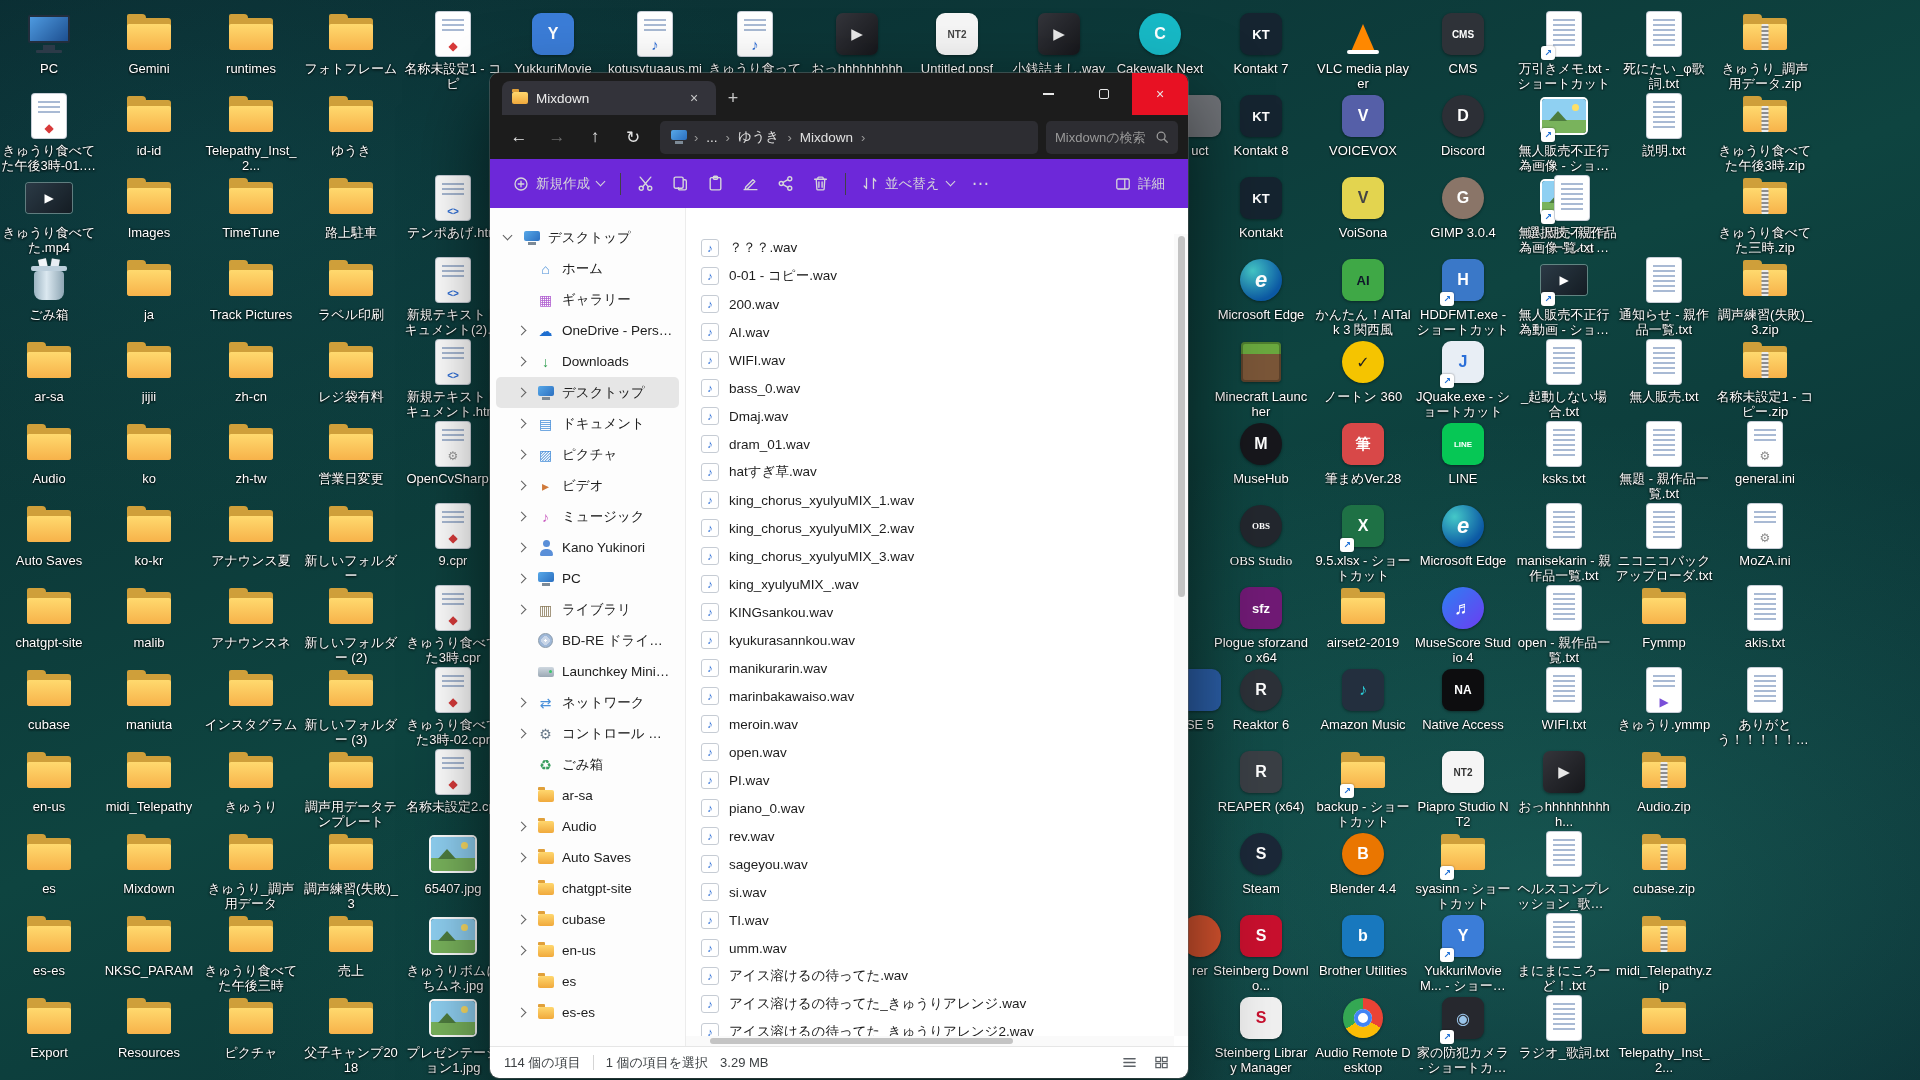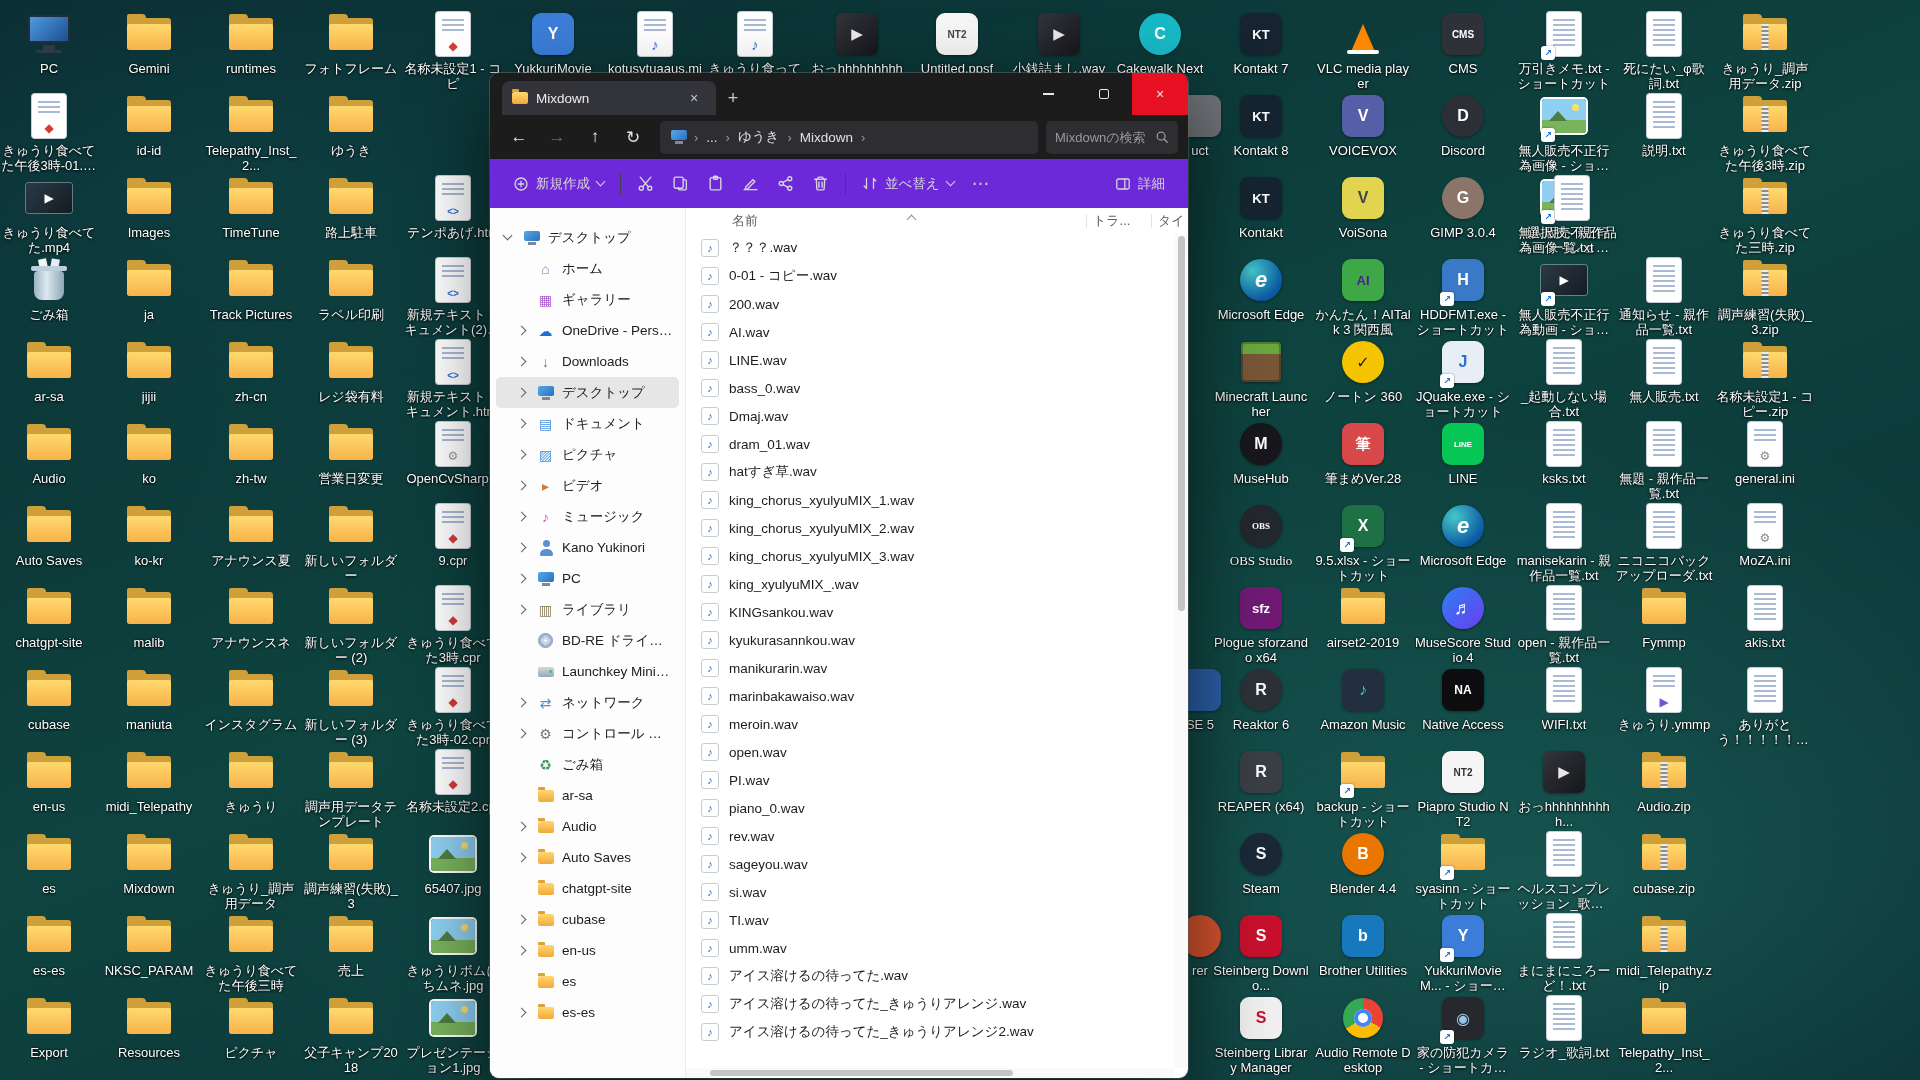--- a/index.html
+++ b/index.html
@@ -867,21 +867,21 @@
       <div class="dlabel">VOICEVOX</div>
     </div>
     <div class="dicon" style="left: 1313px; top: 174px;">
       <div class="dico">
         <div class="ic-app" style="background:#e3d44f;color:#444444;font-size:16px">V</div>
       </div>
       <div class="dlabel">VoiSona</div>
     </div>
     <div class="dicon" style="left: 1313px; top: 256px;">
       <div class="dico">
-        <div class="ic-app" style="background:#3fa846;color:#4c1d95;font-size:13px">AI</div>
+        <div class="ic-app" style="background:#3fa846;color:#0f172a;font-size:13px">AI</div>
       </div>
       <div class="dlabel">かんたん！AITalk 3 関西風</div>
     </div>
     <div class="dicon" style="left: 1313px; top: 338px;">
       <div class="dico">
         <div class="ic-app circ" style="background:#f5c400;color:#222222;font-size:16px">✓</div>
       </div>
       <div class="dlabel">ノートン 360</div>
     </div>
     <div class="dicon" style="left: 1313px; top: 420px;">
@@ -1630,48 +1630,40 @@
           <span class="sx">
             <span class="chev right"></span>
           </span>
           <span class="sico">
             <span class="mfold"></span>
           </span>
           <span class="slabel">es-es</span>
         </div>
       </div>
     <div class="filearea">
-      <div class="colhdr">
-        <span class="sortind chev up"></span>
-        <span class="hdr-name">名前</span>
-        <span class="hdr-sep"></span>
-        <span class="hdr-track">トラ...</span>
-        <span class="hdr-sep"></span>
-        <span class="hdr-title">タイ</span>
-      </div>
       <div class="rows" id="file-list">
           <div class="frow">
             <span class="fico">♪</span>
             <span>？？？.wav</span>
           </div>
           <div class="frow">
             <span class="fico">♪</span>
             <span>0-01 - コピー.wav</span>
           </div>
           <div class="frow">
             <span class="fico">♪</span>
             <span>200.wav</span>
           </div>
           <div class="frow">
             <span class="fico">♪</span>
             <span>AI.wav</span>
           </div>
           <div class="frow">
             <span class="fico">♪</span>
-            <span>LINE.wav</span>
+            <span>WIFI.wav</span>
           </div>
           <div class="frow">
             <span class="fico">♪</span>
             <span>bass_0.wav</span>
           </div>
           <div class="frow">
             <span class="fico">♪</span>
             <span>Dmaj.wav</span>
           </div>
           <div class="frow">
@@ -1765,13 +1757,34 @@
         </div>
       <div class="vscroll">
           <div class="vthumb"></div>
         </div>
       <div class="hscroll">
           <div class="hthumb"></div>
         </div>
     </div>
   </div>
 
+  <div class="statusbar">
+    <span>114 個の項目</span>
+    <span class="st-sep"></span>
+    <span>1 個の項目を選択</span>
+    <span>3.29 MB</span>
+    <span class="st-right">
+      <span class="stbtn">
+          <svg width="15" height="15" viewBox="0 0 16 16" fill="none" stroke="currentColor" stroke-width="1.4" stroke-linecap="round">
+            <path d="M2 4h12M2 8h12M2 12h12"></path>
+          </svg>
+        </span>
+      <span class="stbtn">
+          <svg width="15" height="15" viewBox="0 0 16 16" fill="none" stroke="currentColor" stroke-width="1.3">
+            <rect x="2" y="2.5" width="5" height="4.5"></rect>
+            <rect x="9" y="2.5" width="5" height="4.5"></rect>
+            <rect x="2" y="9" width="5" height="4.5"></rect>
+            <rect x="9" y="9" width="5" height="4.5"></rect>
+          </svg>
+        </span>
+    </span>
+  </div>
 </div>
 
 </body></html>

